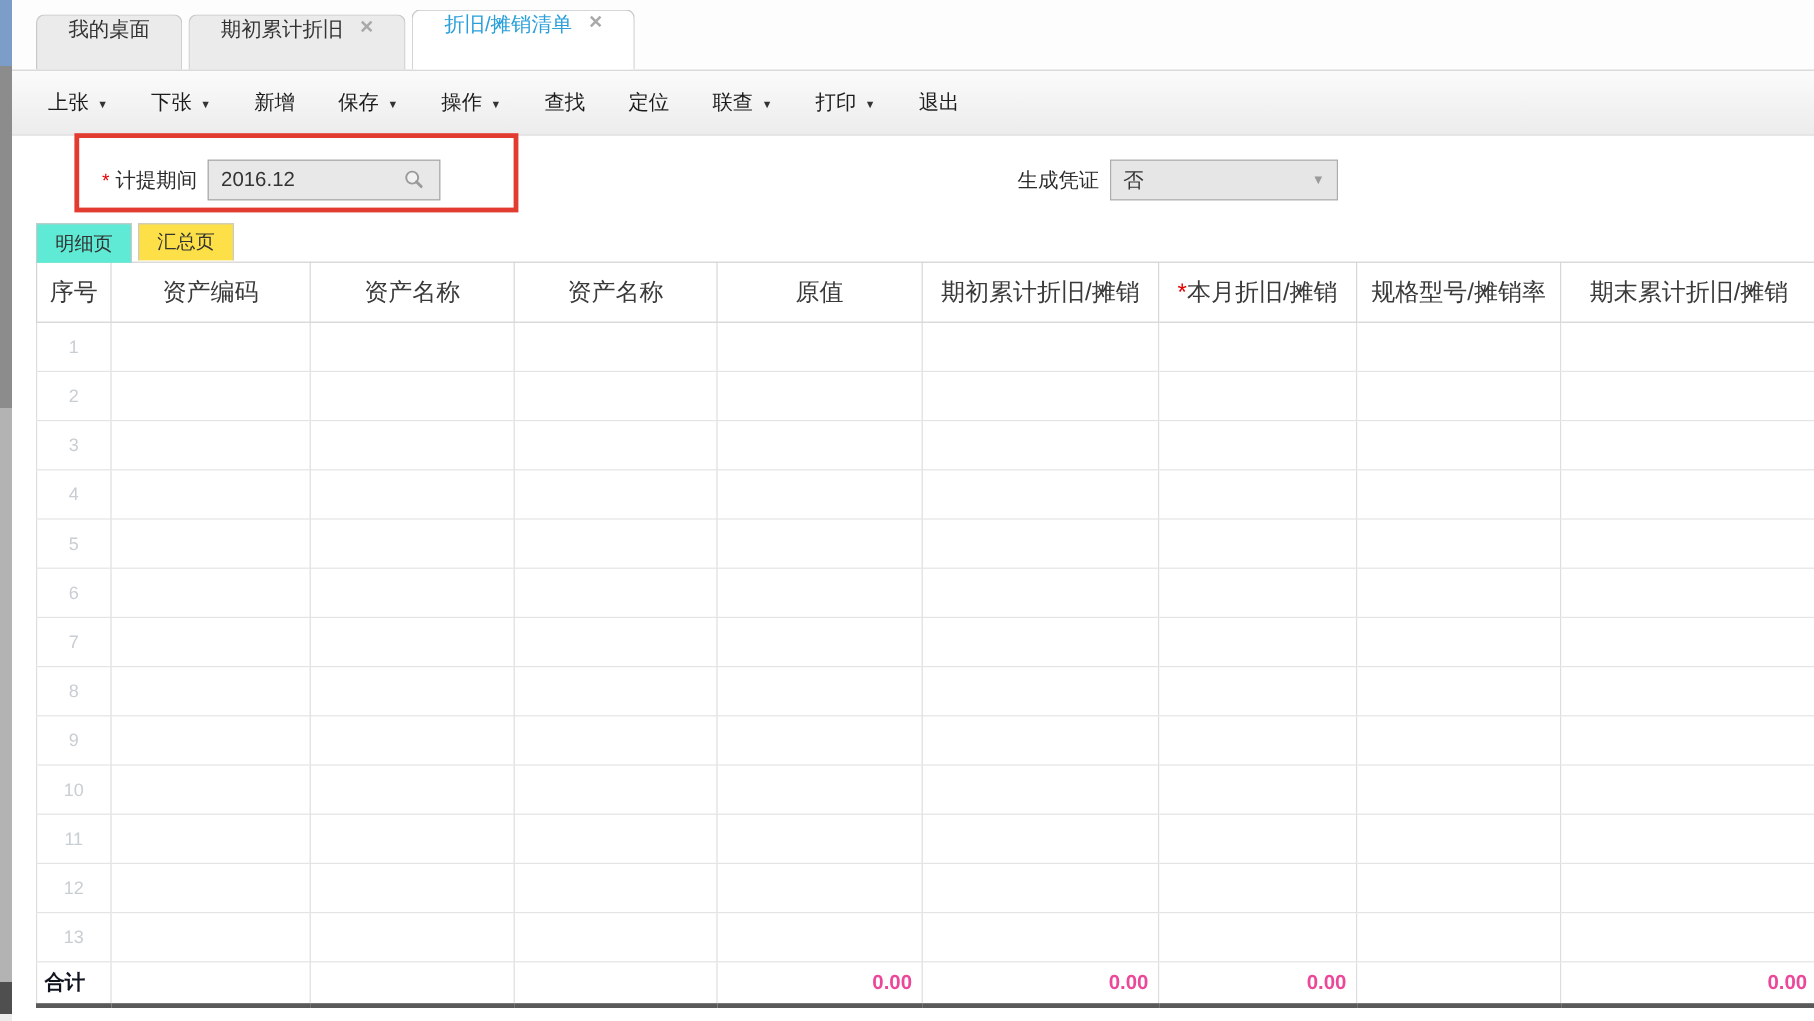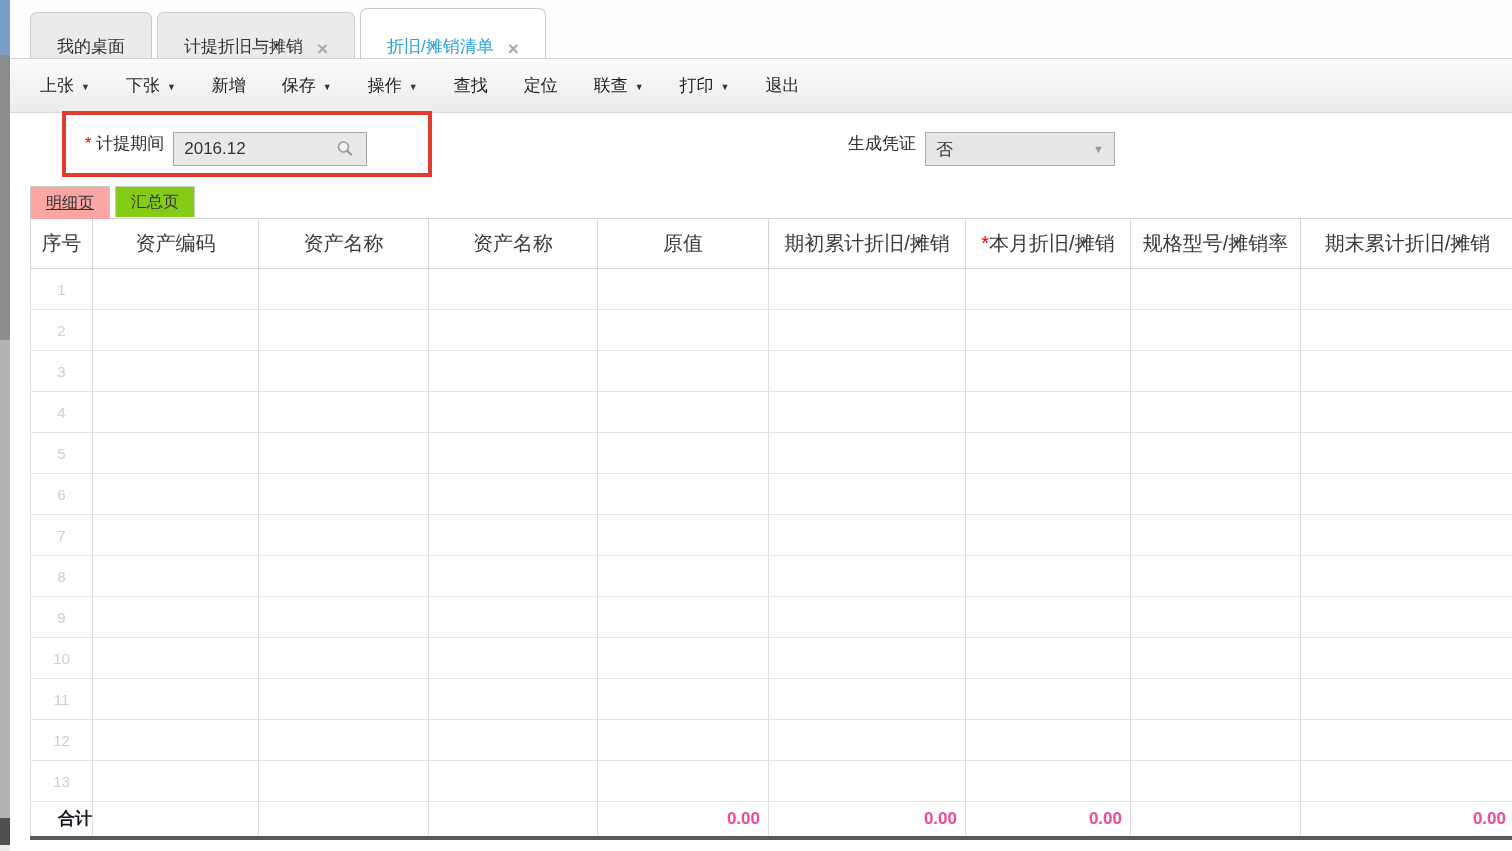--- a/index.html
+++ b/index.html
@@ -14,82 +14,82 @@
       #8c8c8c 55px, #8c8c8c 340px,
       #b3b3b3 340px, #b3b3b3 818px,
       #4f4f4f 818px, #4f4f4f 845px,
       #ececec 845px); }
 
   
   .tabbar { position:absolute; left:10px; right:0; top:0; height:58px;
     background:#fdfdfd; display:flex; align-items:flex-end; padding-left:20px; gap:5px; }
   .tab { height:46px; padding:0 26px; background:#ebebeb;
     border:1px solid #c9c9c9; border-bottom:none; border-radius:7px 7px 0 0;
-    display:flex; align-items:flex-end; gap:14px; font-size:17px; color:#333; cursor:default; }
+    display:flex; align-items:flex-start; gap:14px; font-size:17px; color:#333; cursor:default; }
   .tab.active { background:#fff; color:#2aa0db; height:50px; position:relative; z-index:2; }
   .tab .close { color:#a9a9a9; font-size:19px; line-height:1; font-weight:bold; }
 
   
   .toolbar { position:absolute; left:10px; right:0; top:58px; height:55px;
     background:linear-gradient(#fbfbfb,#ececec);
     border-top:1px solid #d2d2d2; border-bottom:1px solid #d8d8d8;
     display:flex; align-items:center; padding-left:30px; gap:36px; }
   .tb-item { display:flex; align-items:center; gap:7px; font-size:17px; color:#1c1c1c;
     background:none; border:none; font-family:inherit; cursor:default;text-align:right; }
   .tb-item .caret { font-size:9px; color:#333; transform:translateY(1px); }
 
   
   .formrow { position:absolute; left:10px; right:0; top:114px; height:72px; background:#fff; }
-  .fg { position:absolute; top:18px; display:flex; align-items:flex-start; height:36px; }
+  .fg { position:absolute; top:18px; display:flex; align-items:center; height:36px; }
   .fg .lbl { font-size:17px; color:#2b2b2b; margin-right:9px; white-space:nowrap; }
   .req { color:#e60000; margin-right:5px; font-size:16px; }
   .fieldbox { width:194px; height:34px; background:#e8e8e8; border:1px solid #a6a6a6;
     display:flex; align-items:center; padding:0 10px; font-size:17px; color:#333; }
   .fieldbox .val { flex:1; }
   .iconbtn { width:22px; display:flex; justify-content:center; }
   .selectbox { width:190px; background:#e6e6e6; border:1px solid #adadad; }
   .chev { font-size:11px; color:#9a9a9a; }
 
   .highlight-box { position:absolute; left:62px; top:111px; width:370px; height:66px;
     border:4px solid #e23b30; z-index:6; pointer-events:none; }
 
   
   .subtabs { position:absolute; left:30px; top:186px; display:flex; gap:5px; z-index:3; }
-  .subtab { height:31px; padding:0 15px; background:#84cc16; border:1px solid #c9c9c9;
+  .subtab { height:31px; padding:0 15px; background:#fde047; border:1px solid #c9c9c9;
     border-bottom:none; display:flex; align-items:center; font-size:16px; color:#333; }
-  .subtab.active { background:#fca5a5; height:33px;text-decoration:underline; }
+  .subtab.active { background:#5eead4; height:33px; }
 
   
   .tablewrap { position:absolute; left:30px; right:0; top:218px; }
   table { border-collapse:collapse; width:100%; table-layout:fixed; }
   thead th { height:50px; background:#fff; border:1px solid #d2d2d2; border-right:1px solid #d7d7d7;
     font-weight:normal; font-size:20px; color:#3a3a3a; text-align:center; padding:0 2px;
     white-space:nowrap; overflow:hidden; }
   tbody td { height:41px; background:#fff; border-right:1px solid #dedede;
     border-bottom:1px solid #e4e4e4; border-left:1px solid #dedede; }
   td.rownum { color:#c9ced3; text-align:center; font-size:15px; }
   tr.total td { height:36px; border-top:1px solid #b9b9b9; border-bottom:4px solid #595959;
     font-weight:bold; font-size:17px; color:#10141f; }
   tr.total td.num { text-align:right; padding-right:8px; color:#ec4899; }
-  tr.total td.label { text-align:right; padding-left:6px; }
+  tr.total td.label { text-align:left; padding-left:6px; }
 
   svg { display:block; }
 </style>
 </head>
 <body>
 
 <div id="stage">
   <div class="left-strip"></div>
 
   <div class="tabbar">
       <div class="tab">
         <span>我的桌面</span>
       </div>
       <div class="tab">
-        <span>计提折旧与摊销</span>
+        <span>期初累计折旧</span>
         <span class="close">×</span>
       </div>
       <div class="tab active">
         <span>折旧/摊销清单</span>
         <span class="close">×</span>
       </div>
     </div>
 
   <div class="toolbar">
       <button class="tb-item">

